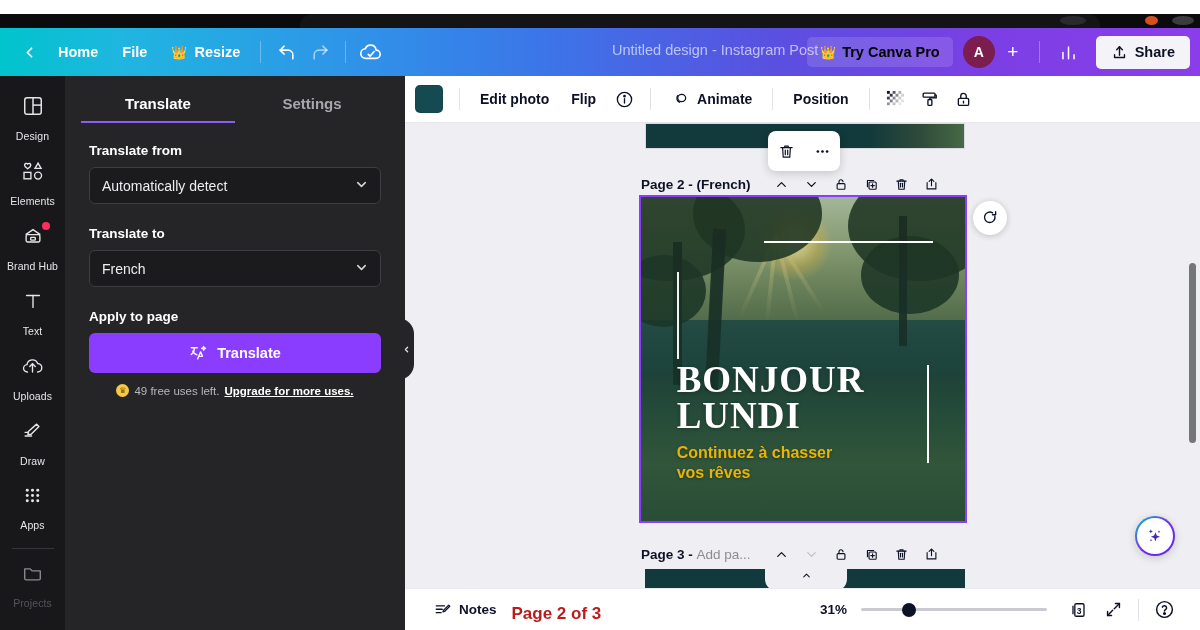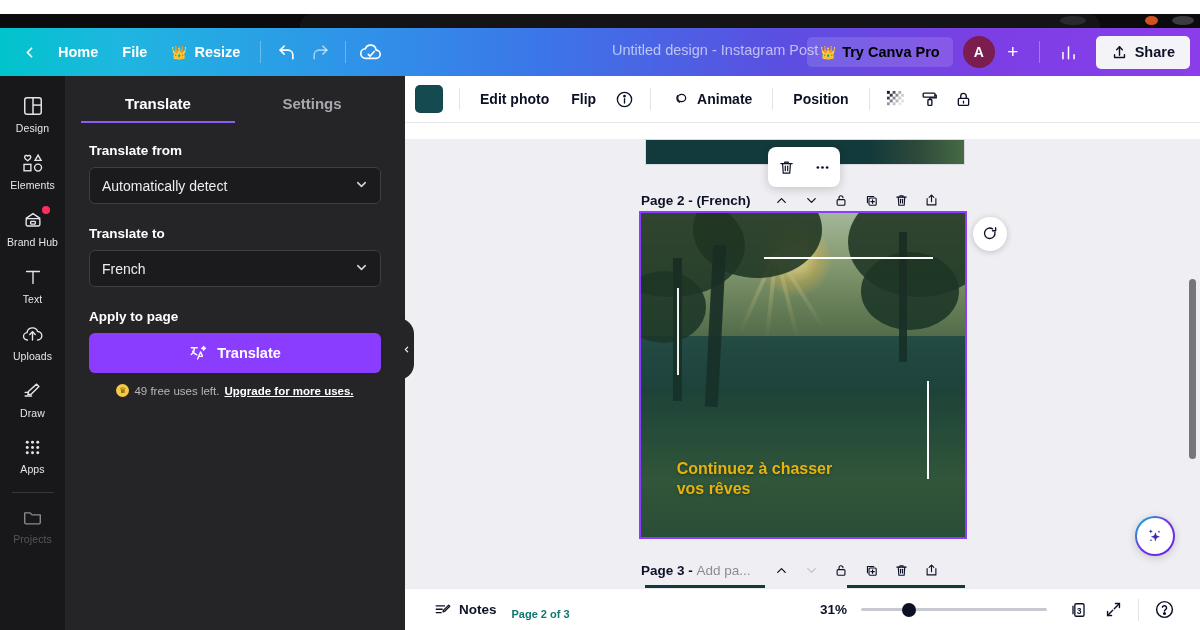--- a/index.html
+++ b/index.html
@@ -88,21 +88,21 @@
 
   
   .rail {
     position: absolute; left: 0; top: 76px; width: 65px; height: 554px;
     background: #18181b; color: #d5d5da;
     display: flex; flex-direction: column; align-items: center;
     padding-top: 10px; overflow: hidden;
   }
   .rail-item {
     width: 61px; padding: 9px 0 7px; margin-bottom: 2px;
-    display: flex; flex-direction: column; align-items: center; gap: 5px;
+    display: flex; flex-direction: column; align-items: center; gap: 13px;
     border-radius: 7px; cursor: pointer; position: relative;
   }
   .rail-label { font-size: 10.5px; color: #e6e6ea; letter-spacing: .1px; }
   .rail-dot {
     position: absolute; right: 13px; top: 6px;
     width: 8px; height: 8px; border-radius: 50%; background: #ff2e5e;
   }
   .rail-divider { width: 42px; height: 1px; background: #35353a; margin: 8px 0 4px; }
 
   
@@ -174,21 +174,21 @@
     font-size: 14px; font-weight: 700; color: #0d1126; white-space: nowrap;
   }
   .et-icon-btn {
     width: 32px; height: 32px; display:flex; align-items:center; justify-content:center;
     border-radius: 5px; cursor: pointer; color:#0d1126;
   }
 
   
   .canvas-area {
     position: absolute; left: 405px; top: 123px; width: 795px; height: 465px;
-    background: #efeff3; overflow: hidden; margin-top: 16px;
+    background: #efeff3; overflow: hidden;
   }
   .page-strip-top {
     position: absolute; left: 240px; top: 0px; width: 320px; height: 26px;
     background: #123a3b; border: 1px solid #d9d9e0;
     background: linear-gradient(90deg,#12393b 0%, #12393b 70%, #2e4a3a 86%, #466a45 100%);
   }
   .page-head {
     position: absolute; display: flex; align-items: center; gap: 0;
     font-size: 13.5px; font-weight: 700; color: #0d1126;
   }
@@ -303,21 +303,21 @@
   
   .bottombar {
     position: absolute; left: 405px; top: 588px; width: 795px; height: 42px;
     background: #fff; border-top: 1px solid #ebebf0;
     display: flex; align-items: center; padding: 0 20px;
   }
   .bb-item {
     display:flex; align-items:center; gap: 7px; padding: 6px 9px;
     border-radius: 5px; cursor:pointer; font-size: 13.5px; font-weight: 700; color:#0d1126;
   }
-  .bb-static { font-size: 11px; font-weight: 700; color:#0f766e; margin-left: 6px; margin-top: 9px; }
+  .bb-static { font-size: 17px; font-weight: 700; color:#b91c1c; margin-left: 6px; margin-top: 9px; }
   .bb-spacer { flex: 1; }
   .zoom-val { font-size: 13.5px; font-weight: 700; color:#0d1126; margin-right: 14px; }
   .zoom-track {
     width: 186px; height: 3px; background:#c9c9d1; border-radius: 2px; position: relative;
     cursor: pointer;
   }
   .zoom-thumb {
     position: absolute; left: 48px; top: 50%; transform: translate(-50%,-50%);
     width: 14px; height: 14px; border-radius: 50%; background:#0d1126;
   }
@@ -696,20 +696,24 @@
         <div class="foliage" style="right:2%; top:12%; width:30%; height:24%;"></div>
         <div class="foliage" style="left:-6%; top:18%; width:26%; height:22%;"></div>
         <div class="trunk" style="left:10%; top:14%; width:9px; height:44%;"></div>
         <div class="trunk" style="left:21%; top:10%; width:13px; height:50%; transform:rotate(3deg);"></div>
         <div class="trunk" style="right:18%; top:6%; width:8px; height:40%;"></div>
         <div class="tint"></div>
       </div>
       <div class="line-h"></div>
       <div class="line-v1"></div>
       <div class="line-v2"></div>
+      <div class="headline">
+        <div>BONJOUR</div>
+        <div>LUNDI</div>
+      </div>
       <div class="subline">
         <div>Continuez à chasser</div>
         <div>vos rêves</div>
       </div>
     </div>
 
     <div class="round-float" style="left:568px; top:78px;">
       <svg width="18" height="18" viewBox="0 0 24 24" fill="none" stroke="#0d1126" stroke-width="1.8" stroke-linecap="round" stroke-linejoin="round">
           <path d="M18.5 9.5a7 7 0 1 1-3-4.3"></path>
           <path d="M19.5 3.5v4.2h-4.2"></path>

